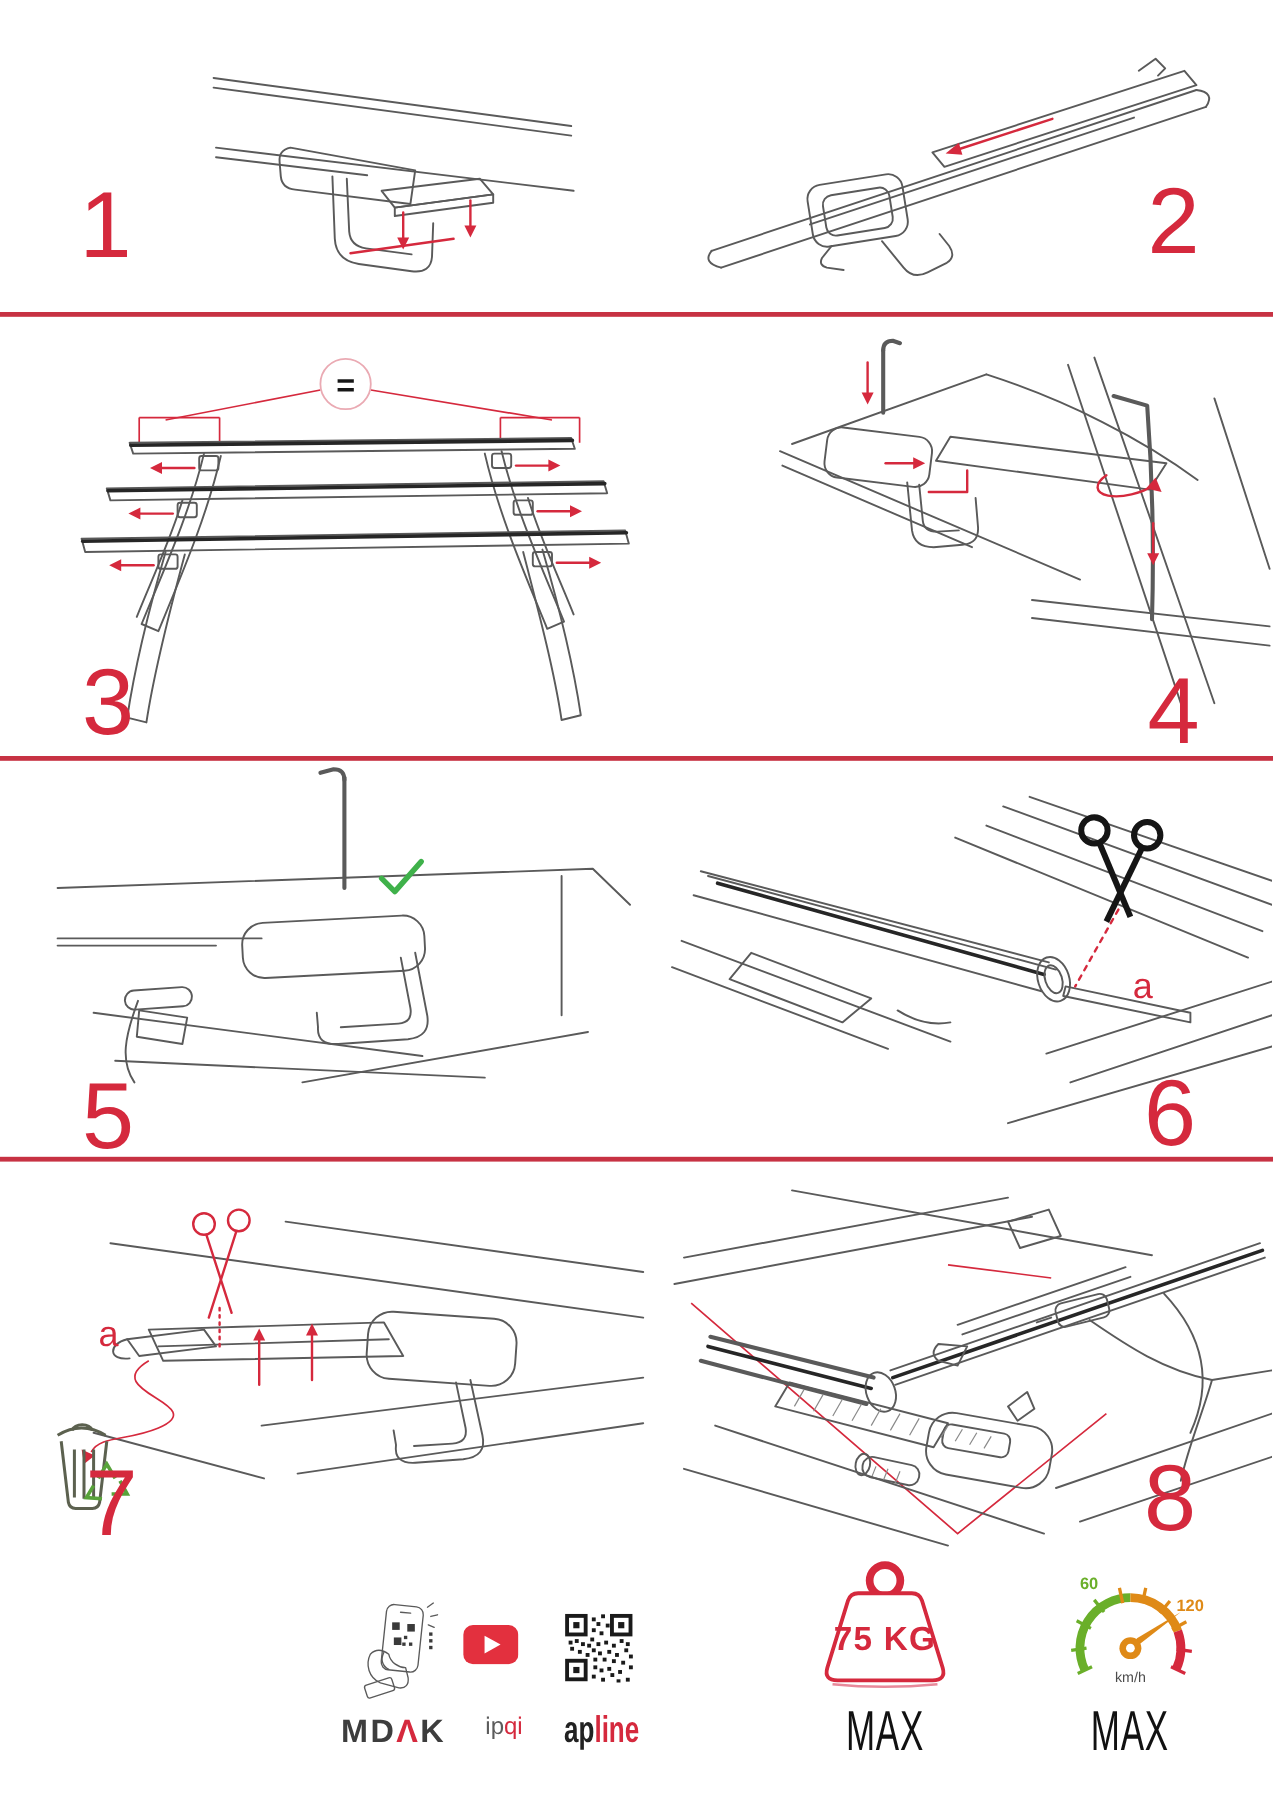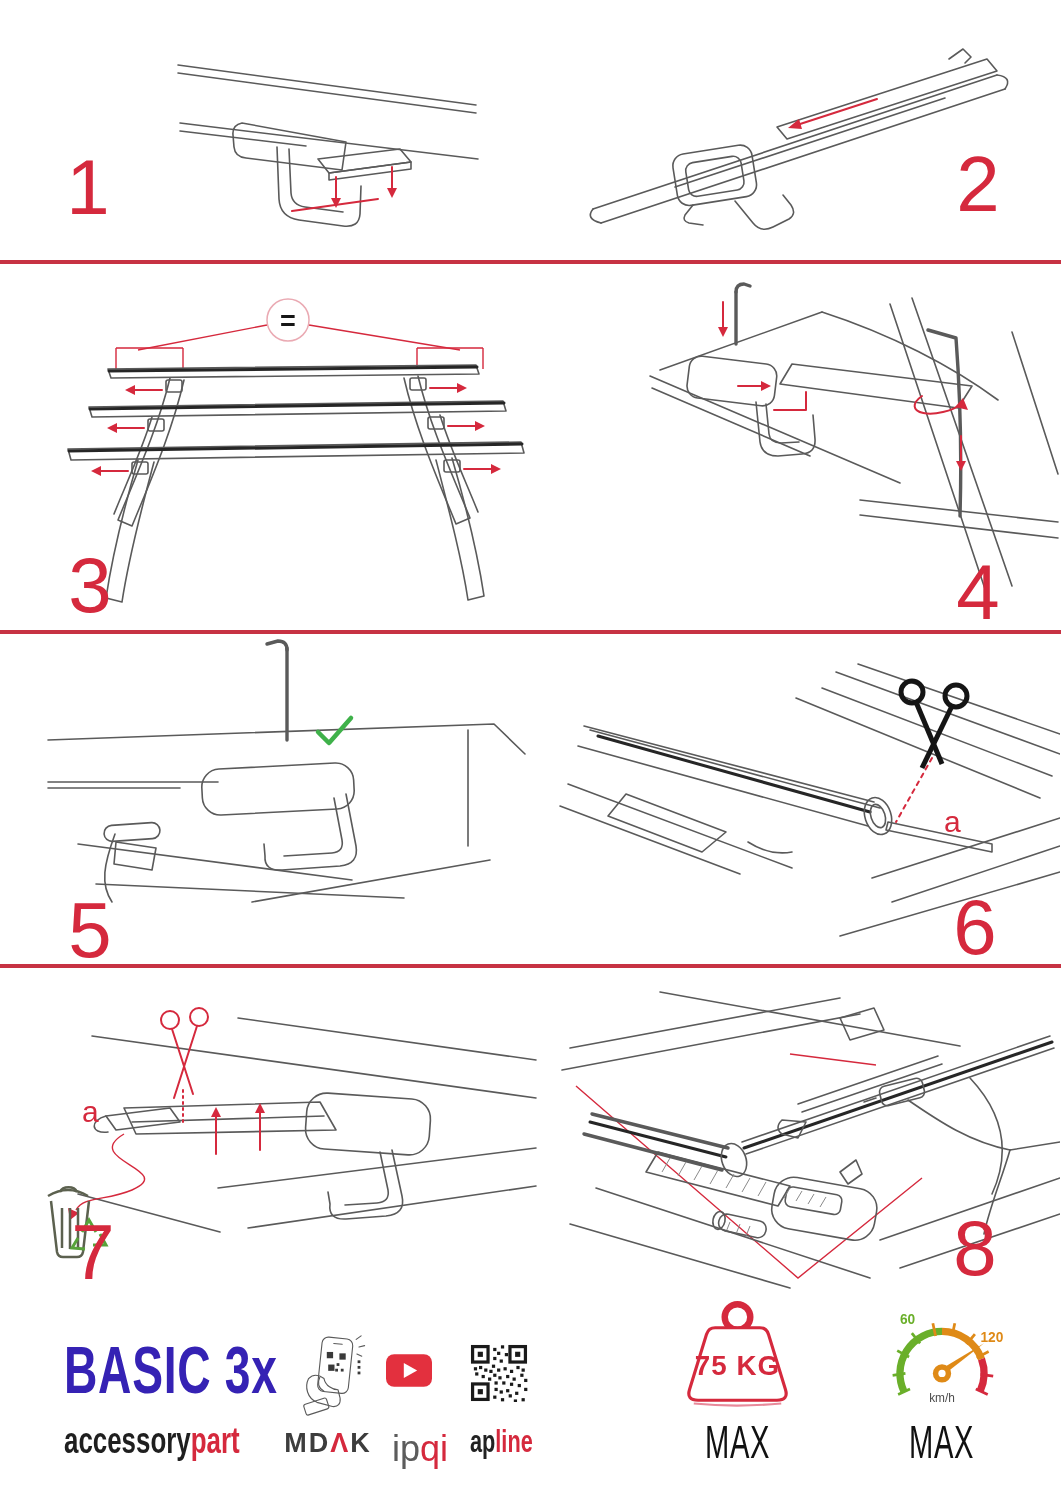--- a/index.html
+++ b/index.html
@@ -18,21 +18,21 @@
   svg .rf{fill:#d5293d;stroke:none;}
   svg .hat{fill:none;stroke:#8a8a8a;stroke-width:1;}
   svg .atext{fill:#d5293d;font:400 30px "Liberation Sans",sans-serif;}
   svg .eqtext{fill:#161616;font:700 27px "Liberation Sans",sans-serif;text-anchor:middle;}
   
   .cond{display:inline-block;transform:scaleX(0.70);transform-origin:left top;white-space:nowrap;}
   .basic{font-size:66px;font-weight:700;color:#3522b4;letter-spacing:1px;}
   .brandline{font-size:37px;font-weight:700;letter-spacing:0;}
   .brandline .bk{color:#1f1f1f;} .red{color:#d5293d;}
   .mdak{font-size:27px;font-weight:700;color:#3d3d3d;letter-spacing:2px;text-align:center;}
-  .ipqi{font-size:36px;font-weight:400;color:#5c5c5c;text-align:center;}
+  .ipqi{font-size:20px;font-weight:400;color:#5c5c5c;text-align:center;}
   .apline{font-size:31px;font-weight:700;color:#222;}
   .maxtext{font-size:47px;font-weight:400;color:#111;transform:scaleX(0.62);
            transform-origin:center top;text-align:center;width:100px;letter-spacing:1px;}
 </style>
 </head>
 <body>
 
 <div class="page">
 
   <svg class="abs" style="left:30px;top:15px" width="480" height="240" viewBox="0 0 480 240">
@@ -280,26 +280,20 @@
       <ellipse class="g" cx="178" cy="244" rx="6" ry="9"></ellipse>
     </g>
     <path class="hat" d="M190,240 l-4,10 M200,242 l-4,10 M210,244 l-4,10"></path>
     <path class="g" d="M56,206 L330,296"></path>
       <path class="g" d="M30,242 L250,306"></path>
     <path class="g" d="M340,258 L520,196"></path>
       <path class="g" d="M360,286 L520,232"></path>
   </svg>
   <div class="step-num" style="left:935px;top:1206px">8</div>
 
-  <div class="abs" style="left:64px;top:1332px">
-    <span class="basic cond">BASIC 3x</span>
-  </div>
-  <div class="abs" style="left:64px;top:1420px">
-    <span class="brandline cond"><span class="bk">accessory</span><span class="red">part</span></span>
-  </div>
 
   <svg class="abs" style="left:296px;top:1326px" width="70" height="96" viewBox="0 0 100 115">
     <g class="g" stroke-width="3">
       <rect x="34" y="6" width="44" height="78" rx="9" transform="rotate(6 56 45)" fill="#fff"></rect>
       <path d="M54,14 l12,1"></path>
       <path d="M86,8 l7,-5 M90,19 l8,-2 M87,29 l7,3"></path>
       <path d="M18,64 C12,76 16,92 30,98 L52,104 C60,105 64,100 63,92 L60,80 C52,80 42,74 40,64 C32,58 24,58 18,64 Z"></path>
       <path d="M34,62 C30,70 32,78 40,82"></path>
       <rect x="12" y="96" width="34" height="16" rx="3" transform="rotate(-18 29 104)"></rect>
     </g>

